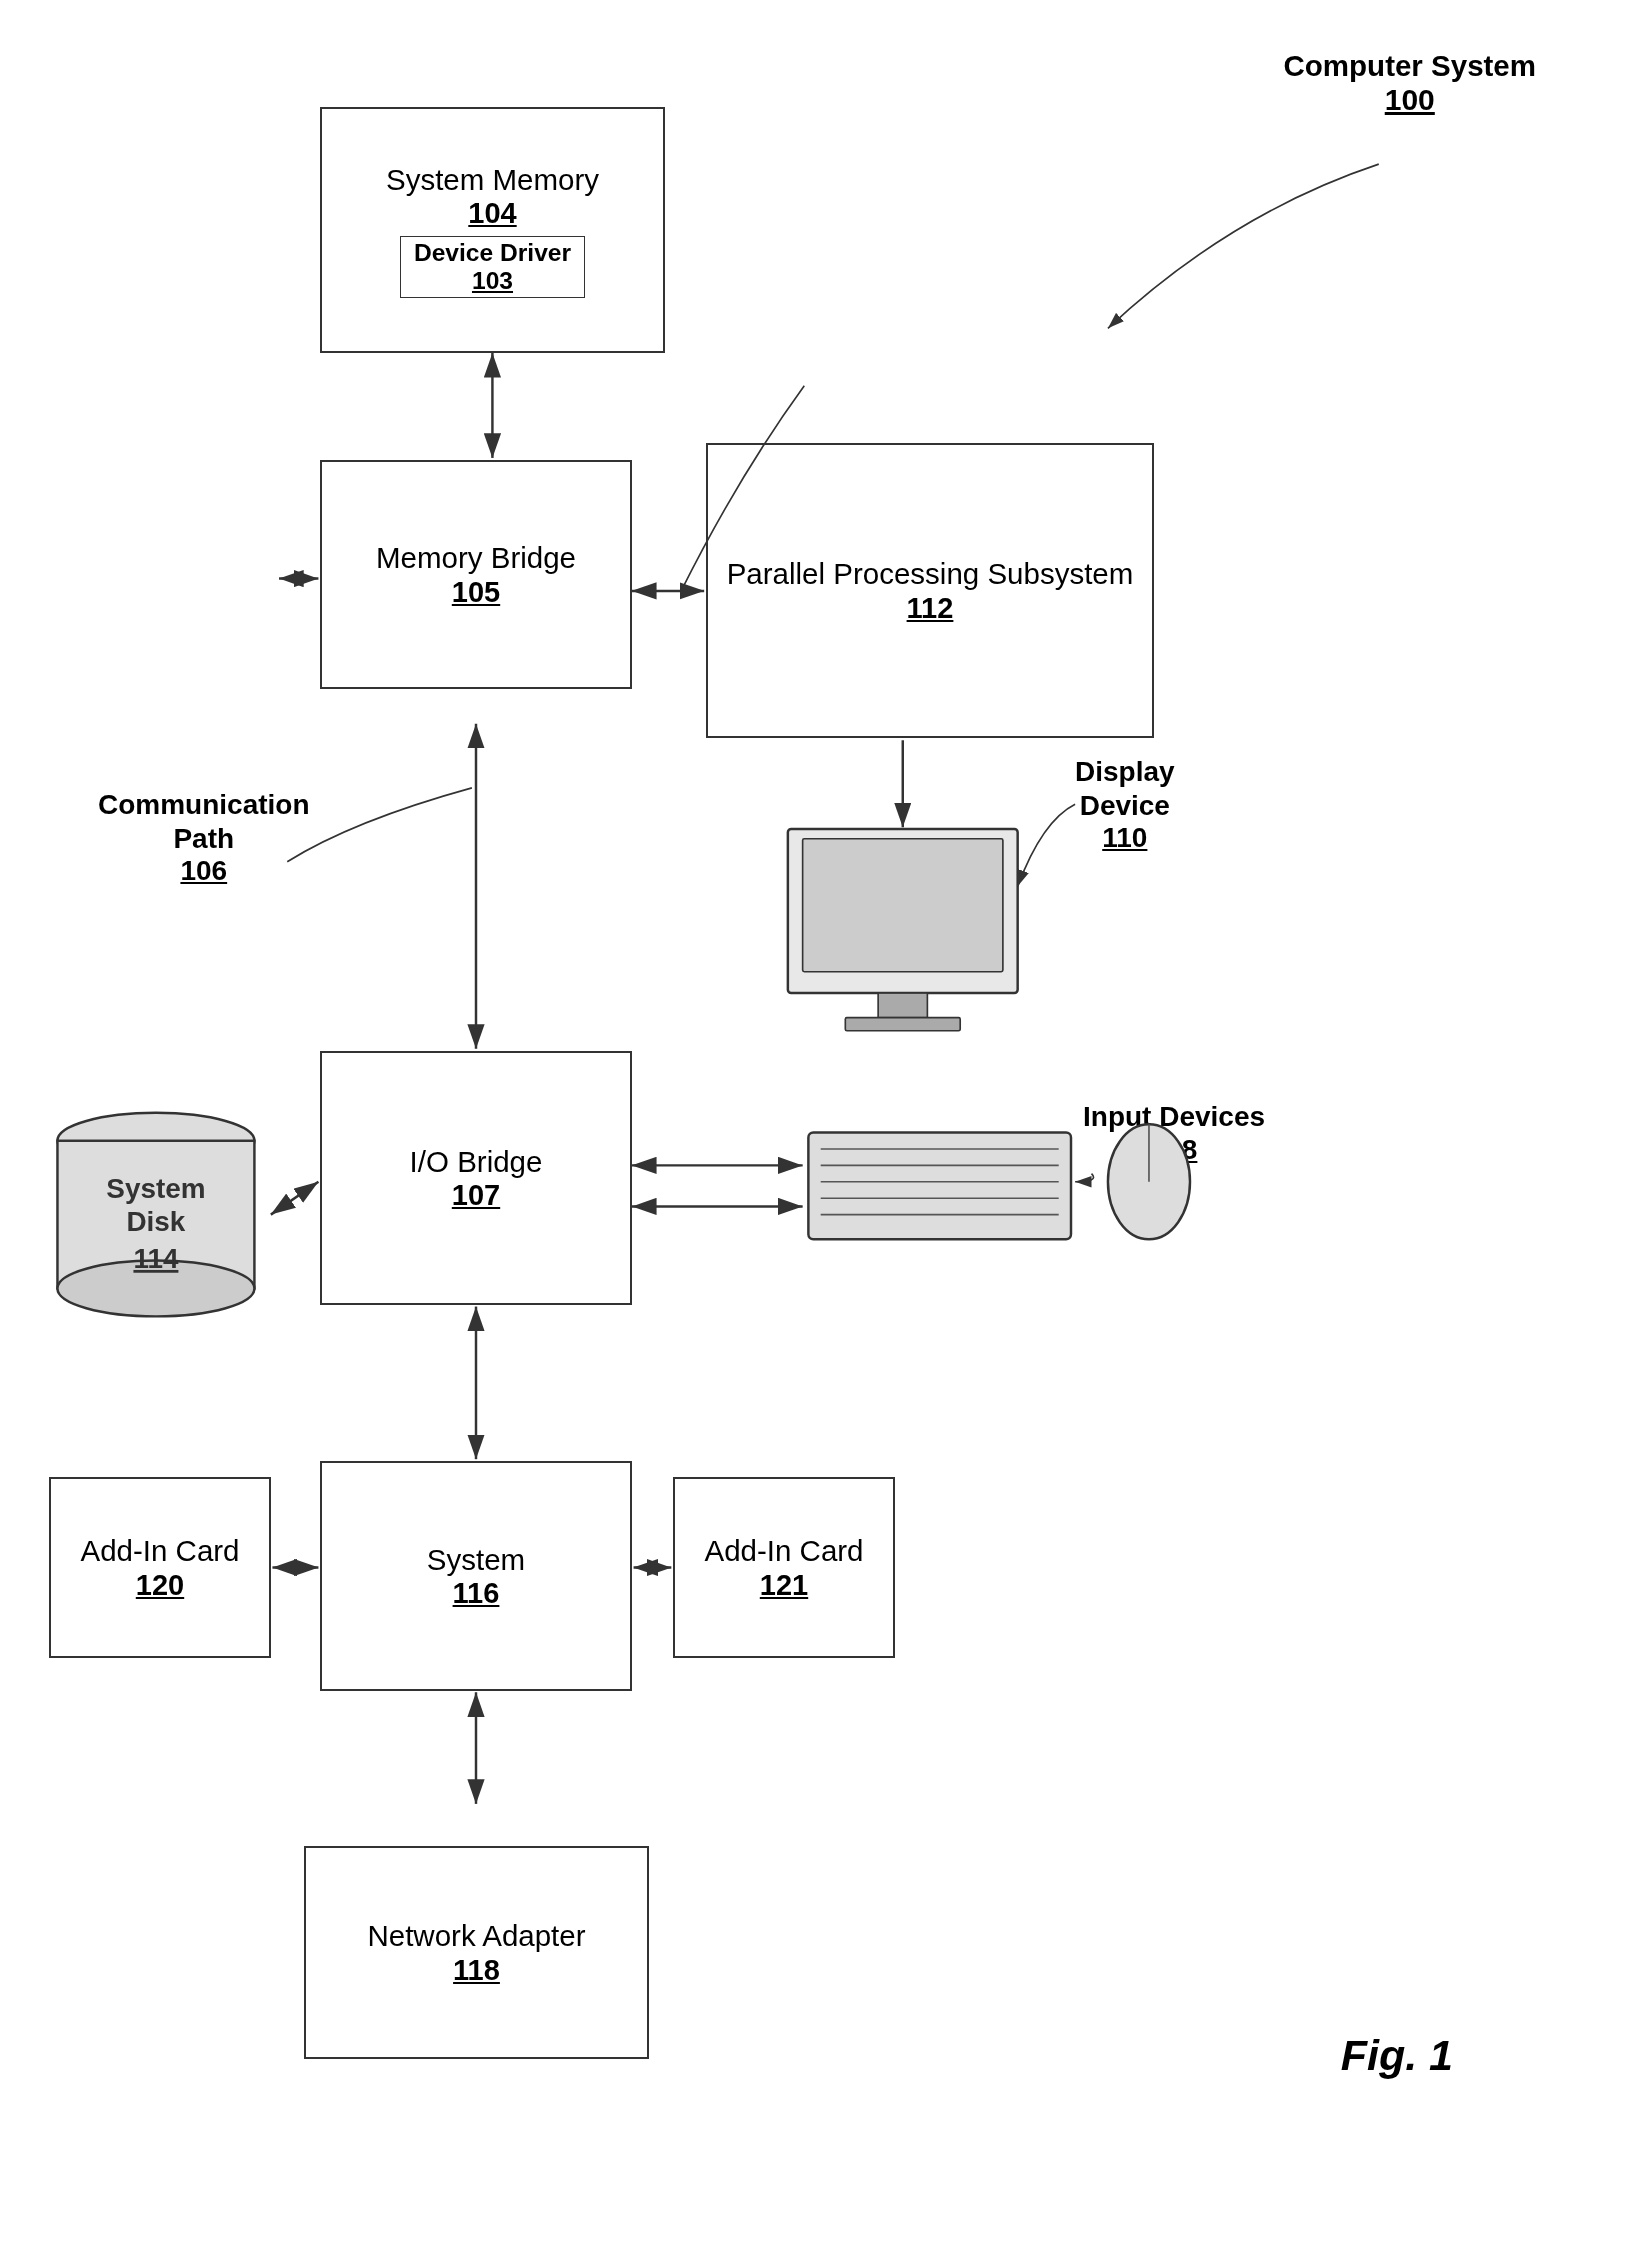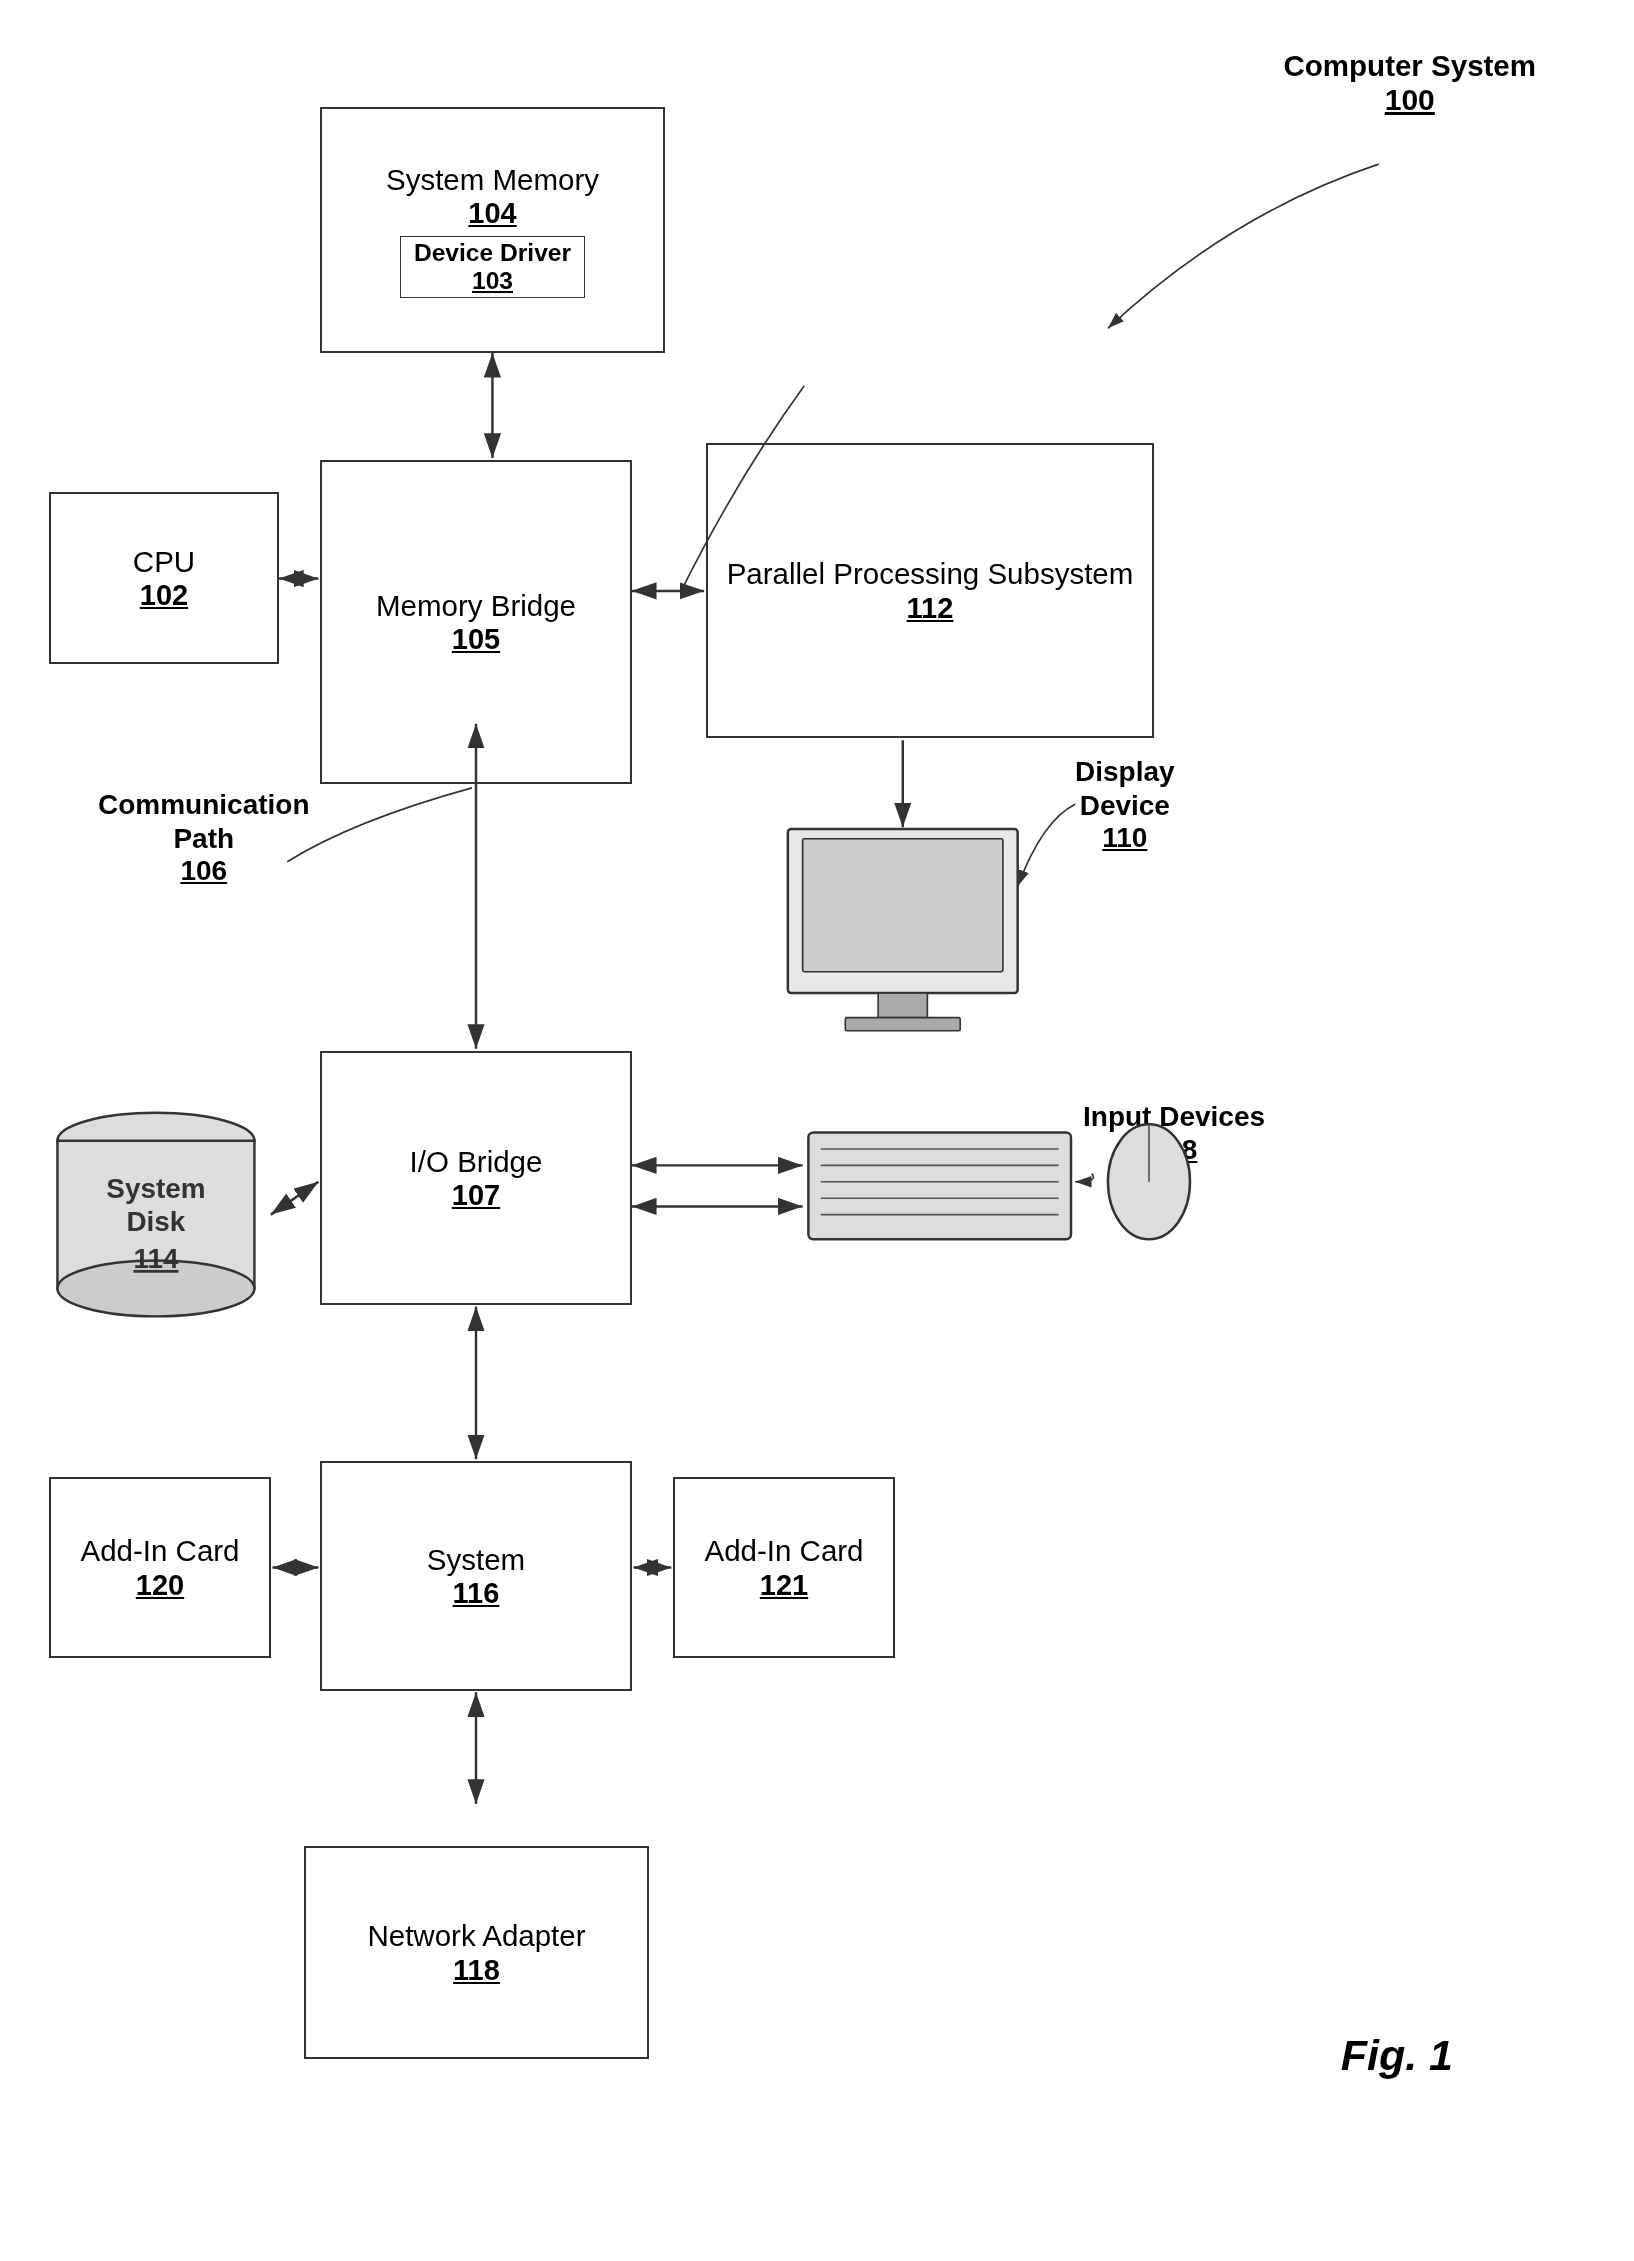--- a/index.html
+++ b/index.html
@@ -123,26 +123,22 @@
 
   <div class="box" style="left:320px; top:107px; width:345px; height:246px;">
     <div class="box-title">System Memory</div>
     <div class="box-num">104</div>
     <div class="inner-box">
       <div class="ib-title">Device Driver</div>
       <div class="ib-num">103</div>
     </div>
   </div>
 
-  <div class="box" style="left:49px; top:492px; width:230px; height:172px;">
-    <div class="box-title">CPU</div>
-    <div class="box-num">102</div>
-  </div>
-
-  <div class="box" style="left:320px; top:460px; width:312px; height:324px;">
+
+  <div class="box" style="left:320px; top:460px; width:312px; height:229px;">
     <div class="box-title">Memory Bridge</div>
     <div class="box-num">105</div>
   </div>
 
   <div class="box" style="left:706px; top:443px; width:448px; height:295px;">
     <div class="box-title">Parallel Processing Subsystem</div>
     <div class="box-num">112</div>
   </div>
 
 

